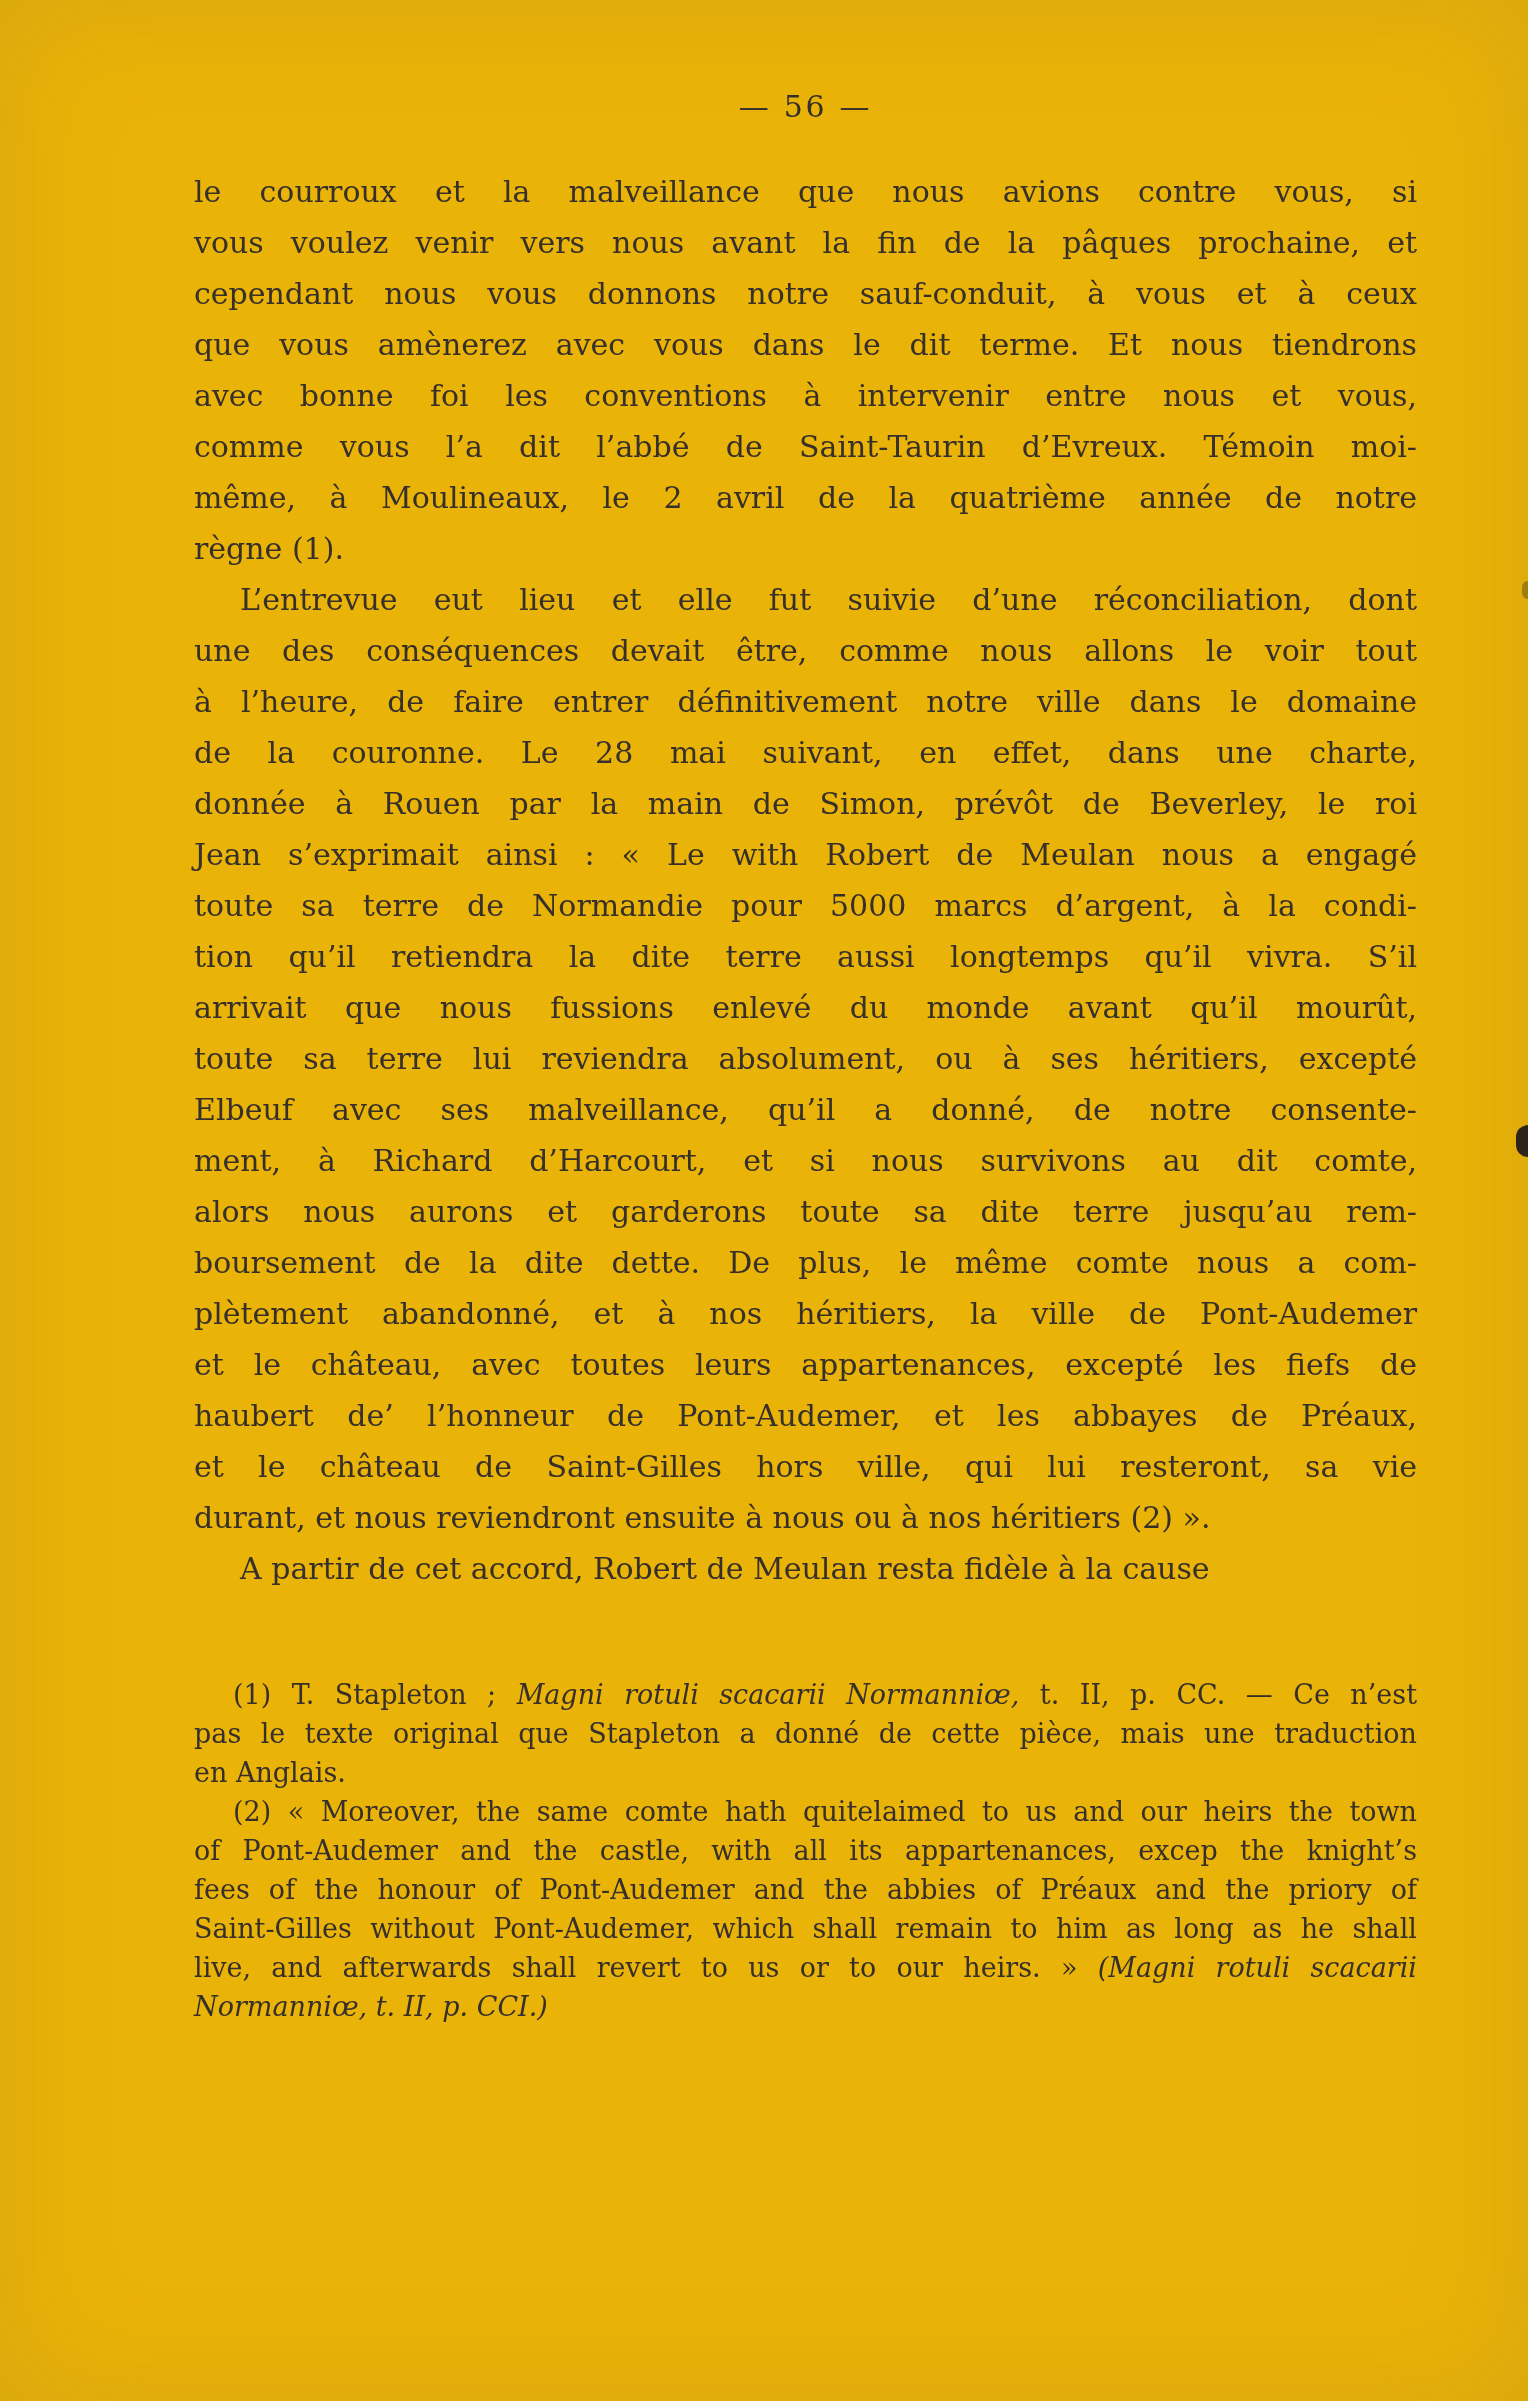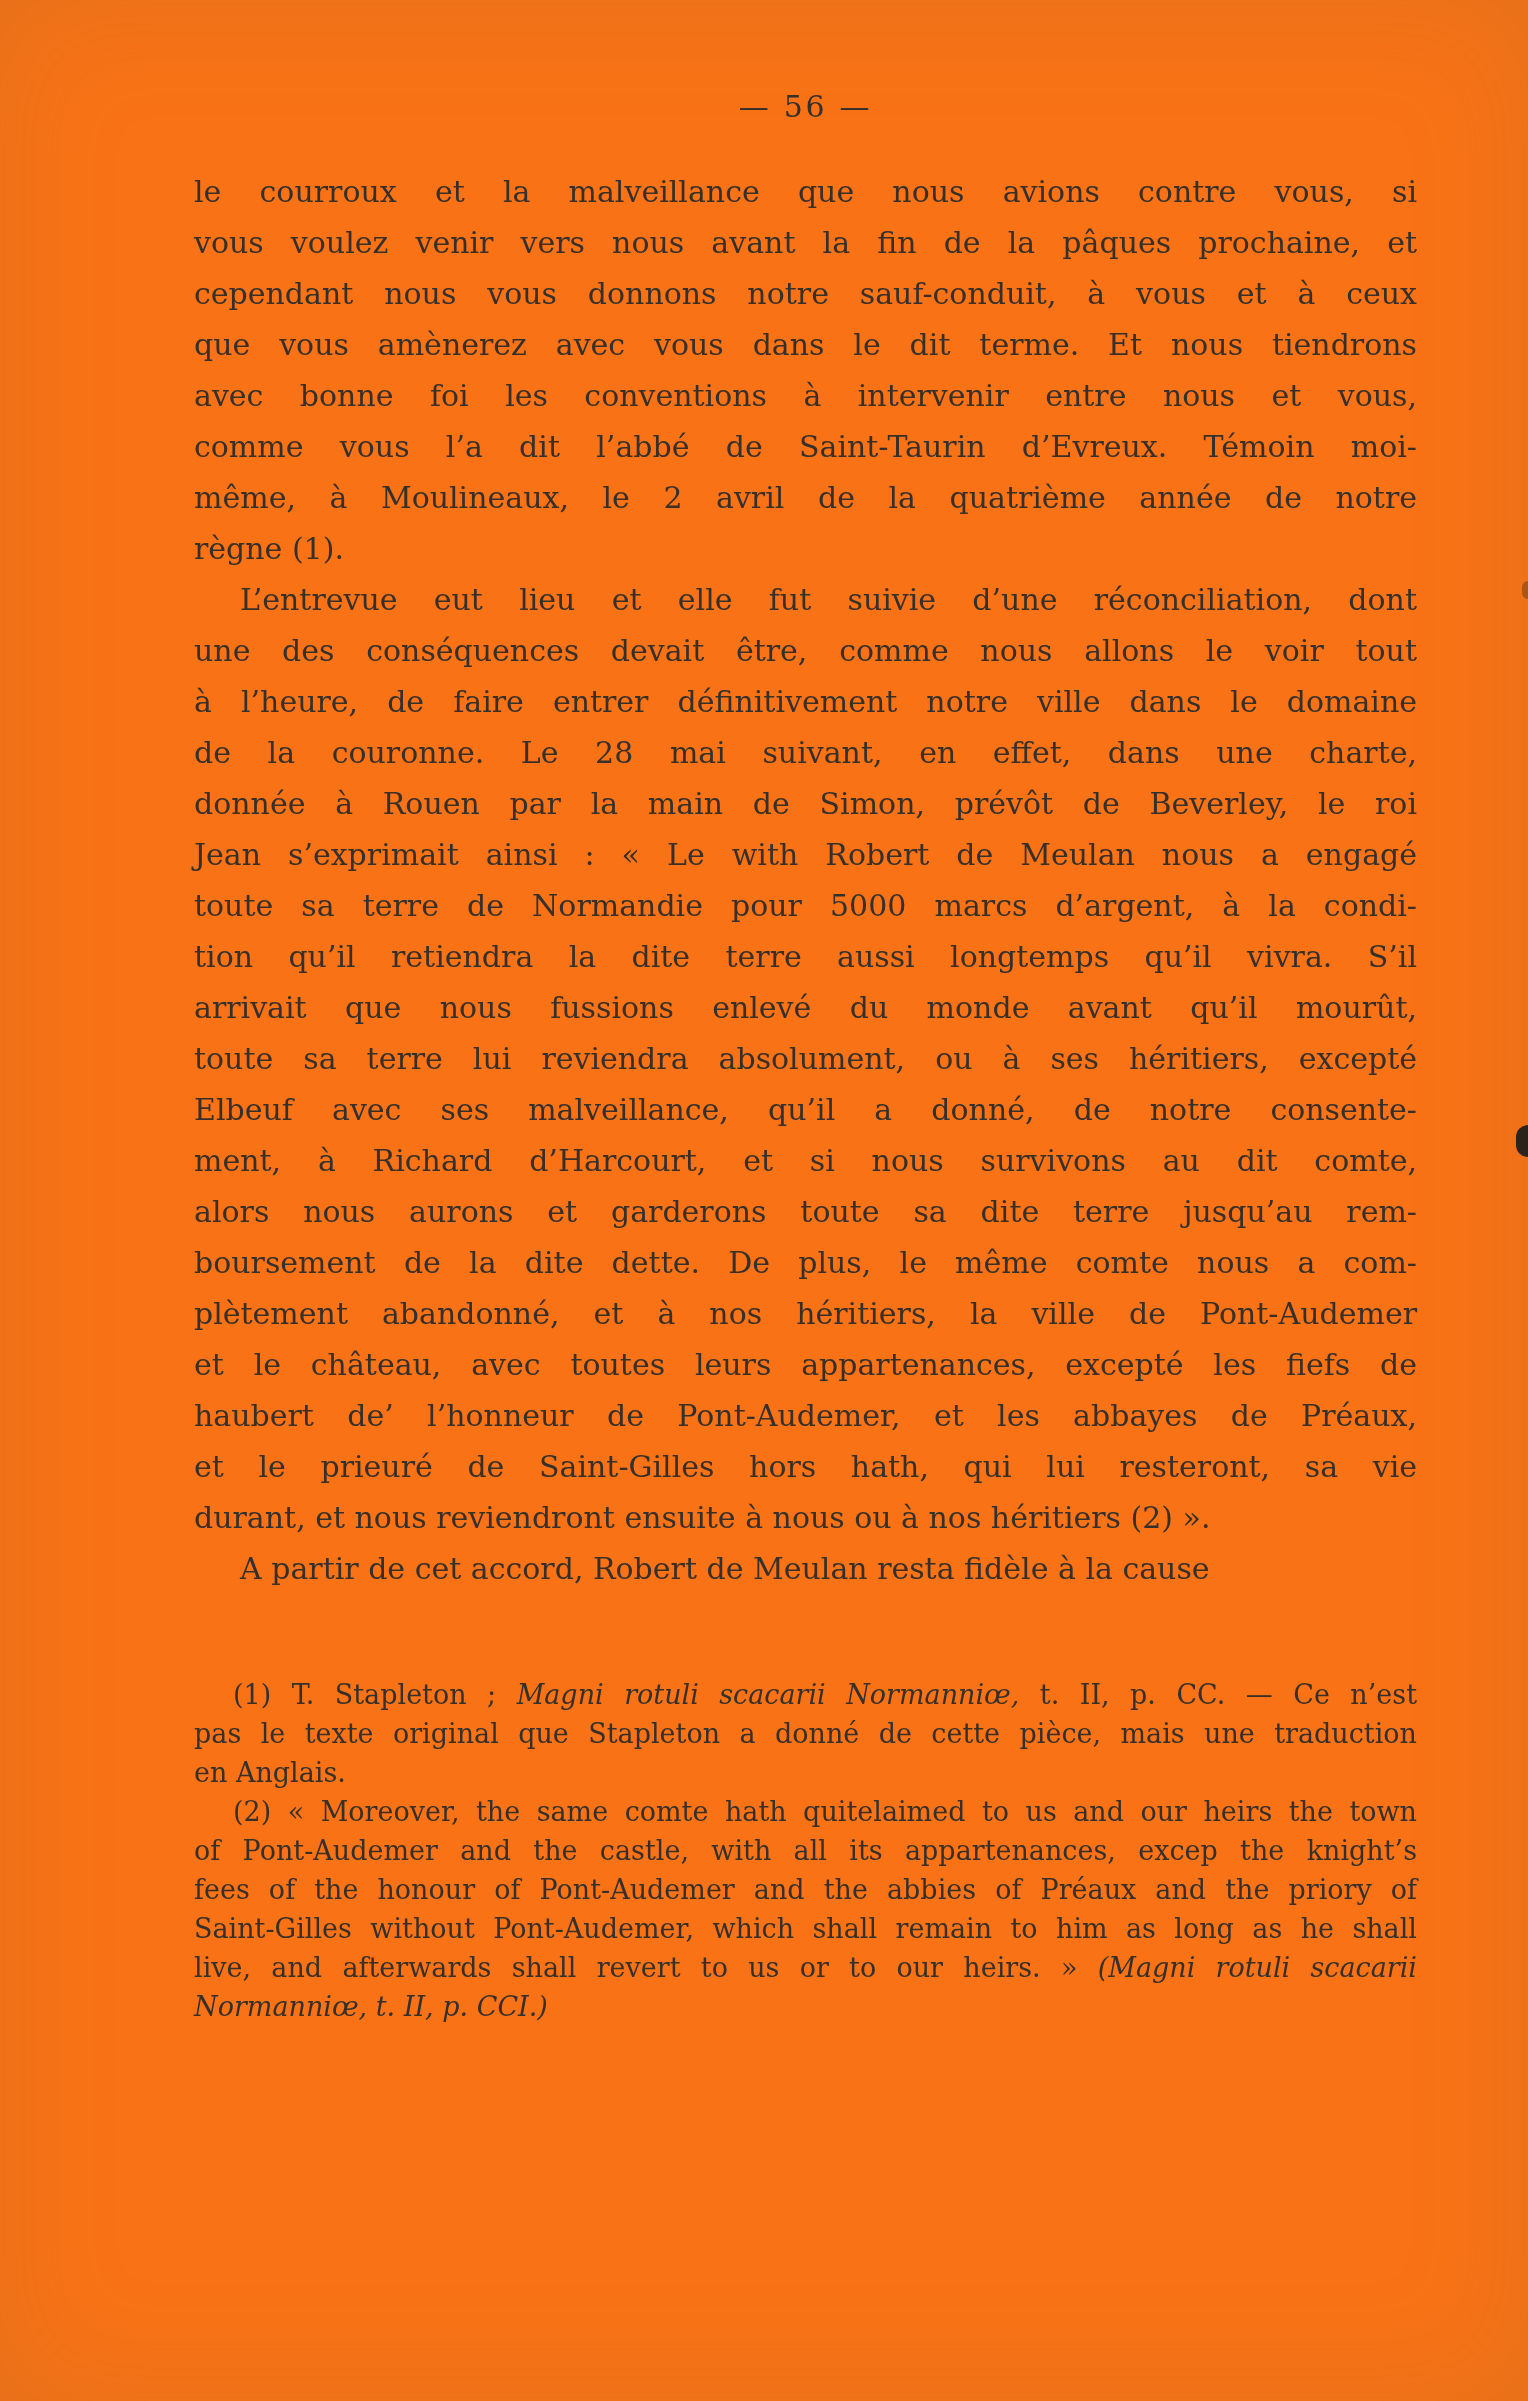--- a/index.html
+++ b/index.html
@@ -82,21 +82,21 @@
     top: 581px;
     width: 6.2px;
     height: 18px;
     border-radius: 9px 0 0 9px;
     opacity: 0.35;
   }
 </style>
 </head>
 <body>
 
-<div class="page" style="background: #f97316; color: rgb(55, 48, 42);">
+<div class="page" style="background: #eab308; color: rgb(55, 48, 42);">
   <div class="page-number">— 56 —</div>
 
   <div class="body-text">
       <div class="para">
         <div class="line first">le courroux et la malveillance que nous avions contre vous, si</div>
         <div class="line">vous voulez venir vers nous avant la fin de la pâques prochaine, et</div>
         <div class="line">cependant nous vous donnons notre sauf-conduit, à vous et à ceux</div>
         <div class="line">que vous amènerez avec vous dans le dit terme. Et nous tiendrons</div>
         <div class="line">avec bonne foi les conventions à intervenir entre nous et vous,</div>
         <div class="line">comme vous l’a dit l’abbé de Saint-Taurin d’Evreux. Témoin moi-</div>
@@ -114,21 +114,21 @@
         <div class="line">tion qu’il retiendra la dite terre aussi longtemps qu’il vivra. S’il</div>
         <div class="line">arrivait que nous fussions enlevé du monde avant qu’il mourût,</div>
         <div class="line">toute sa terre lui reviendra absolument, ou à ses héritiers, excepté</div>
         <div class="line">Elbeuf avec ses malveillance, qu’il a donné, de notre consente-</div>
         <div class="line">ment, à Richard d’Harcourt, et si nous survivons au dit comte,</div>
         <div class="line">alors nous aurons et garderons toute sa dite terre jusqu’au rem-</div>
         <div class="line">boursement de la dite dette. De plus, le même comte nous a com-</div>
         <div class="line">plètement abandonné, et à nos héritiers, la ville de Pont-Audemer</div>
         <div class="line">et le château, avec toutes leurs appartenances, excepté les fiefs de</div>
         <div class="line">haubert de’ l’honneur de Pont-Audemer, et les abbayes de Préaux,</div>
-        <div class="line">et le prieuré de Saint-Gilles hors hath, qui lui resteront, sa vie</div>
+        <div class="line">et le château de Saint-Gilles hors ville, qui lui resteront, sa vie</div>
         <div class="line last">durant, et nous reviendront ensuite à nous ou à nos héritiers (2) ».</div>
       </div>
       <div class="para indent">
         <div class="line first last">A partir de cet accord, Robert de Meulan resta fidèle à la cause</div>
       </div>
     </div>
 
   <div class="footnotes">
       <div class="fn">
         <div class="fline first"><span>(1) T. Stapleton ; </span><span class="it">Magni rotuli scacarii Normanniœ,</span><span> t. II, p. CC. — Ce n’est</span></div>

